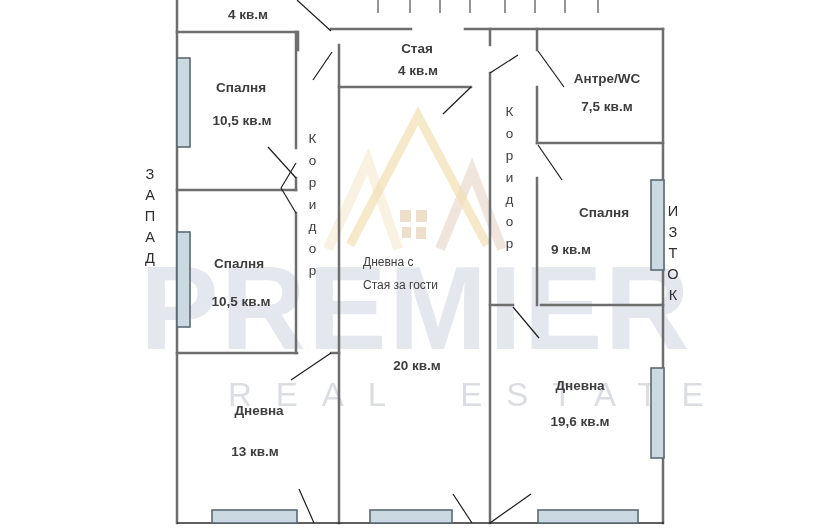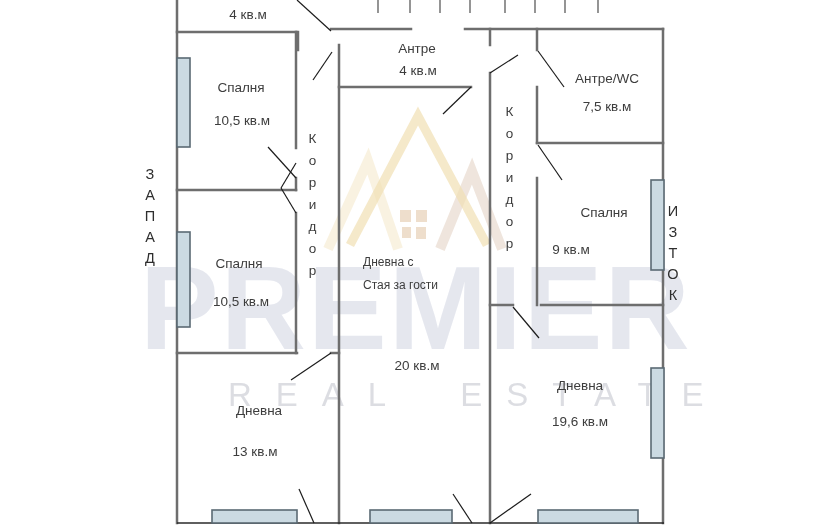--- a/index.html
+++ b/index.html
@@ -10,21 +10,21 @@
             font-size:118px;font-weight:bold;letter-spacing:2px;
             color:#ccd0df;opacity:.5;white-space:nowrap;}
   .wm-tagline{position:absolute;left:228px;top:376px;z-index:0;
               font-size:33px;letter-spacing:24px;word-spacing:18px;
               color:#c6c8d0;opacity:.6;white-space:nowrap;}
   .wm-logo{position:absolute;left:320px;top:103px;z-index:0;}
   
   .plan-svg{position:absolute;left:0;top:0;z-index:1;}
   
   .lbl{position:absolute;z-index:2;color:#3d3d3d;font-size:13.5px;
-       white-space:nowrap;transform:translateX(-50%);}
+       white-space:nowrap;transform:translateX(-50%);font-weight:bold;}
   .lbl-left{position:absolute;z-index:2;color:#3d3d3d;font-size:12px;
             white-space:nowrap;line-height:23px;}
   .vtext{position:absolute;z-index:2;color:#3d3d3d;font-size:13.5px;
          writing-mode:vertical-rl;text-orientation:upright;letter-spacing:7px;}
   .compass{font-size:14.5px;letter-spacing:5px;color:#2e2e2e;}
 </style>
 </head>
 <body>
 
 <div class="stage">
@@ -112,21 +112,21 @@
       <rect x="370" y="510" width="82" height="13"></rect>
       <rect x="538" y="510" width="100" height="13"></rect>
     </g>
   </svg>
 
   <div class="lbl" style="left:248px;top:7px">4 кв.м</div>
 
   <div class="lbl" style="left:241px;top:80px">Спалня</div>
   <div class="lbl" style="left:242px;top:113px">10,5 кв.м</div>
 
-  <div class="lbl" style="left:417px;top:41px">Антре</div>
+  <div class="lbl" style="left:417px;top:41px">Стая</div>
   <div class="lbl" style="left:418px;top:63px">4 кв.м</div>
 
   <div class="lbl" style="left:607px;top:71px">Антре/WC</div>
   <div class="lbl" style="left:607px;top:99px">7,5 кв.м</div>
 
   <div class="lbl" style="left:239px;top:256px">Спалня</div>
   <div class="lbl" style="left:241px;top:294px">10,5 кв.м</div>
 
   <div class="lbl" style="left:604px;top:205px">Спалня</div>
   <div class="lbl" style="left:571px;top:242px">9 кв.м</div>

